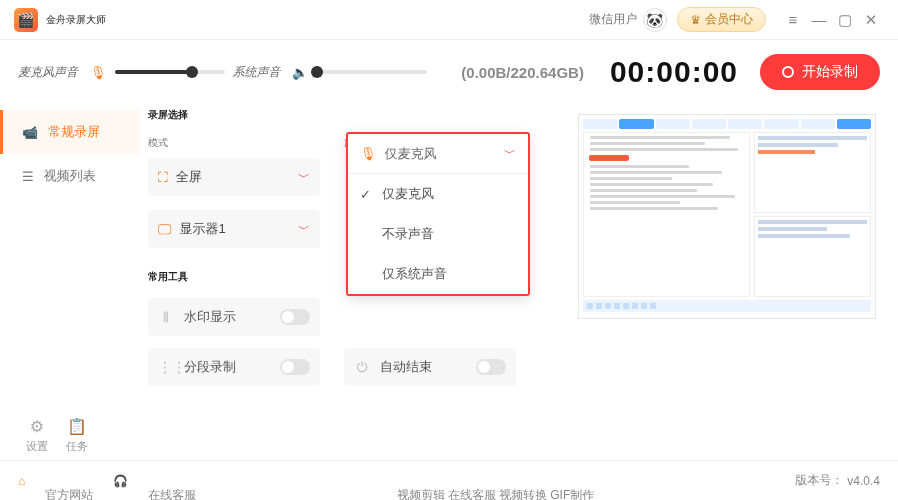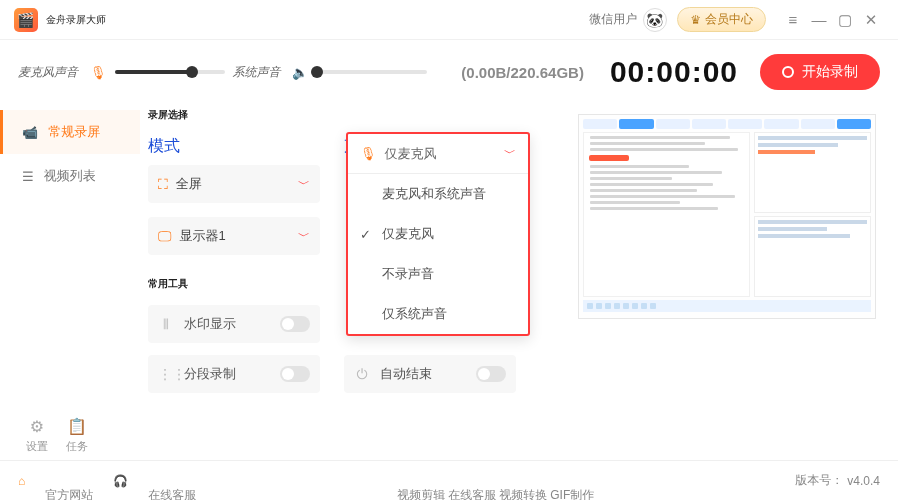--- a/index.html
+++ b/index.html
@@ -34,21 +34,21 @@
 .side-item { height:44px; display:flex; align-items:center; gap:10px; padding-left:22px; color:#777; cursor:pointer; font-size:13px;}
 .side-item.active { color:#ff7a1a; border-left:3px solid #ff7a1a; background:#fff8f2; padding-left:19px;}
 .sidebar-bottom { position:absolute; bottom: 46px; left:0; width:140px; display:flex; gap: 18px; padding-left: 26px; }
 .sb-mini { display:flex; flex-direction:column; align-items:center; gap:3px; color:#999; font-size:11px; cursor:pointer;}
 .sb-mini .ic { font-size:16px; color:#aaa;}
 
 .content { flex:1; padding: 4px 16px 0 8px; position:relative;}
 .section-title { font-size:10px; color:#222; font-weight:600; margin-bottom: 14px; }
 .cols { display:flex; gap: 24px; }
 .col { width: 172px; }
-.col-label { font-size:16px; color:#1d4ed8; margin-bottom:8px; }
+.col-label { font-size:10px; color:#737373; margin-bottom:8px; }
 .select { height:38px; background:#f7f7f7; border-radius:4px; display:flex; align-items:center; padding:0 10px; color:#444; cursor:pointer; justify-content:space-between;}
 .select .sel-left{display:flex;align-items:center;gap:8px;}
 .select .ic { color:#ff7a1a; font-size:14px; }
 .select .chev { color:#ff3b3b; font-size:12px; }
 .mb { margin-bottom: 14px; }
 .tool-row { height:38px; background:#f7f7f7; border-radius:4px; display:flex; align-items:center; padding:0 10px; color:#555; gap:10px; margin-bottom:12px;}
 .tool-row .ic { color:#bbb; font-size:14px; width:16px; text-align:center;}
 .toggle { margin-left:auto; width:30px; height:16px; border-radius:8px; background:#e3e3e3; position:relative;}
 .toggle::after{content:"";position:absolute;left:2px;top:2px;width:12px;height:12px;border-radius:50%;background:#fff;}
 .toolrow-right .ic{color:#bbb;}
@@ -194,23 +194,20 @@
     </div>
 
     <div class="dd-panel">
       <div class="dd-current">
         <div class="lf">
             <span class="ic">🎙</span>
         <span>仅麦克风</span>
           </div>
         <span class="chev">﹀</span>
       </div>
-      <div class="dd-opt">
-          <span>麦克风和系统声音</span>
-        </div>
       <div class="dd-opt sel">
           <span>仅麦克风</span>
         </div>
       <div class="dd-opt">
           <span>不录声音</span>
         </div>
       <div class="dd-opt">
           <span>仅系统声音</span>
         </div>
     </div>

